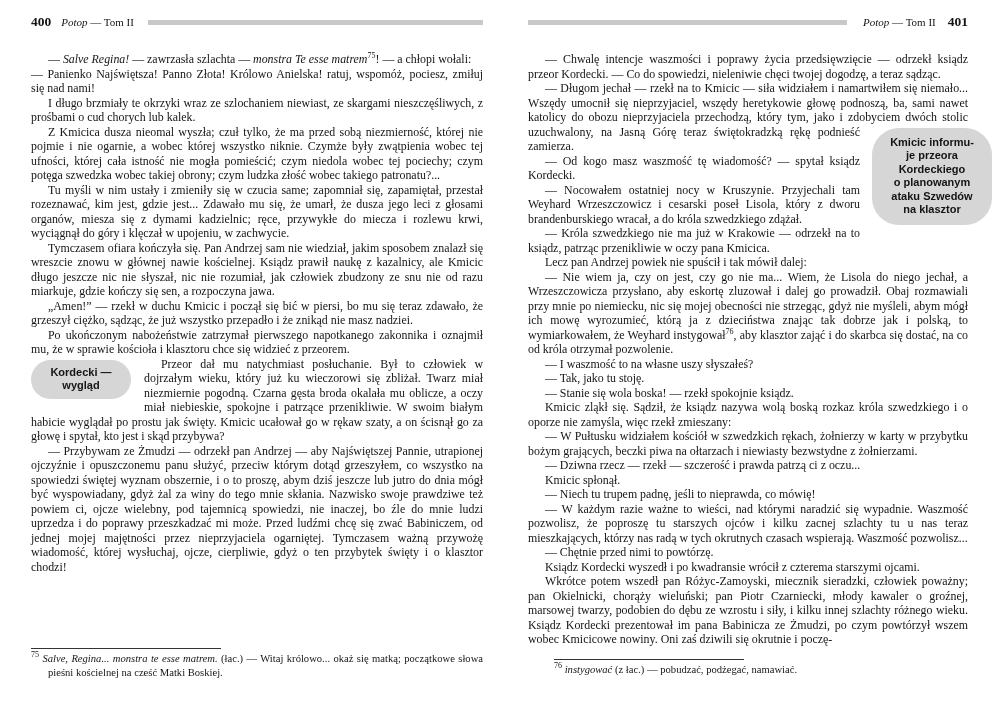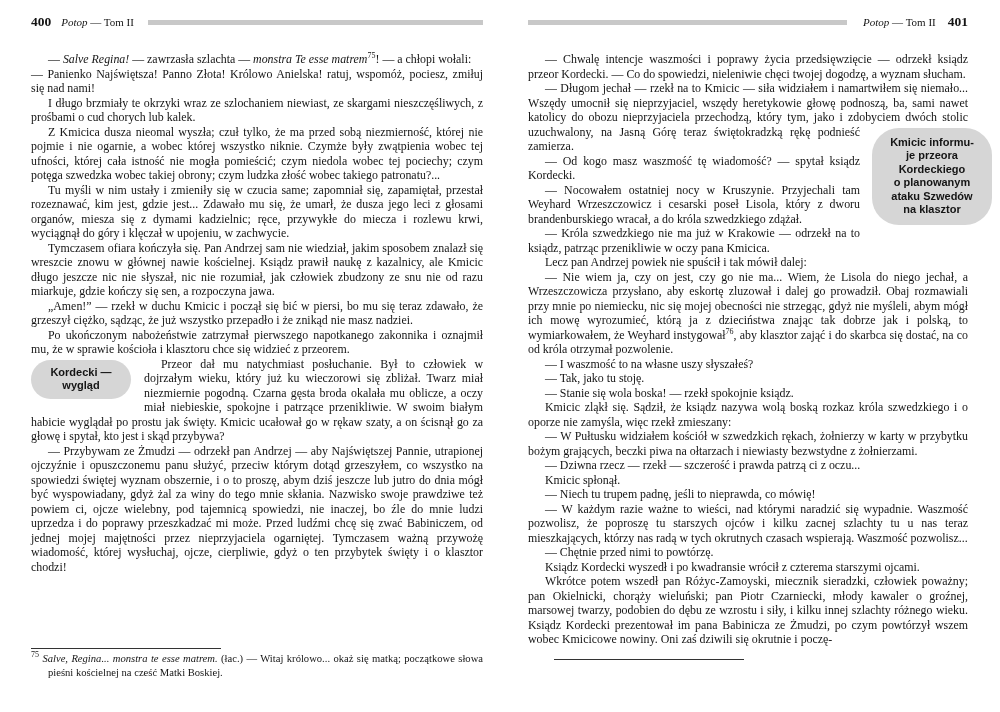--- a/index.html
+++ b/index.html
@@ -88,21 +88,21 @@
   </section>
 
   <section class="page right">
     <div class="page-header">
       <span class="hbar"></span>
       <span class="rt"><i>Potop</i><span> — Tom II</span></span>
       <span class="pn">401</span>
     </div>
 
     <div class="body">
-      <p>— Chwalę intencje waszmości i poprawy życia przedsięwzięcie — odrzekł ksiądz przeor Kordecki. — Co do spowiedzi, nieleniwie chęci twojej dogodzę, a wyznam słucham.</p>
+      <p>— Chwalę intencje waszmości i poprawy życia przedsięwzięcie — odrzekł ksiądz przeor Kordecki. — Co do spowiedzi, nieleniwie chęci twojej dogodzę, a teraz sądząc.</p>
       <p><span>— Długom jechał — rzekł na to Kmicic — siła widziałem i namartwiłem się niemało... Wszędy umocnił się nieprzyjaciel, wszędy heretykowie głowę podnoszą, ba, sami nawet katolicy do obozu nieprzyjaciela przechodzą, który tym, jako i zdobyciem dwóch </span><span class="margin-box mb-right">Kmicic informu-
 je przeora
 Kordeckiego
 o planowanym
 ataku Szwedów
 na klasztor</span><span>stolic uzuchwalony, na Jasną Górę teraz świętokradzką rękę podnieść zamierza.</span></p>
       <p>— Od kogo masz waszmość tę wiadomość? — spytał ksiądz Kordecki.</p>
       <p>— Nocowałem ostatniej nocy w Kruszynie. Przyjechali tam Weyhard Wrzeszczowicz i cesarski poseł Lisola, który z dworu brandenburskiego wracał, a do króla szwedzkiego zdążał.</p>
       <p>— Króla szwedzkiego nie ma już w Krakowie — odrzekł na to ksiądz, patrząc przenikliwie w oczy pana Kmicica.</p>
       <p>Lecz pan Andrzej powiek nie spuścił i tak mówił dalej:</p>
@@ -116,16 +116,17 @@
       <p>Kmicic spłonął.</p>
       <p>— Niech tu trupem padnę, jeśli to nieprawda, co mówię!</p>
       <p>— W każdym razie ważne to wieści, nad którymi naradzić się wypadnie. Waszmość pozwolisz, że poproszę tu starszych ojców i kilku zacnej szlachty tu u nas teraz mieszkających, którzy nas radą w tych okrutnych czasach wspierają. Waszmość pozwolisz...</p>
       <p>— Chętnie przed nimi to powtórzę.</p>
       <p>Ksiądz Kordecki wyszedł i po kwadransie wrócił z czterema starszymi ojcami.</p>
       <p>Wkrótce potem wszedł pan Różyc-Zamoyski, miecznik sieradzki, człowiek poważny; pan Okielnicki, chorąży wieluński; pan Piotr Czarniecki, młody kawaler o groźnej, marsowej twarzy, podobien do dębu ze wzrostu i siły, i kilku innej szlachty różnego wieku. Ksiądz Kordecki prezentował im pana Babinicza ze Żmudzi, po czym powtórzył wszem wobec Kmicicowe nowiny. Oni zaś dziwili się okrutnie i poczę-</p>
     </div>
 
     <div class="footnote fn-right">
       <div class="fn-rule"></div>
+      <div class="fn-text"><sup class="fnref">76</sup><i> instygować</i><span> (z łac.) — pobudzać, podżegać, namawiać.</span></div>
     </div>
   </section>
 
 </div>
 
 </body></html>

